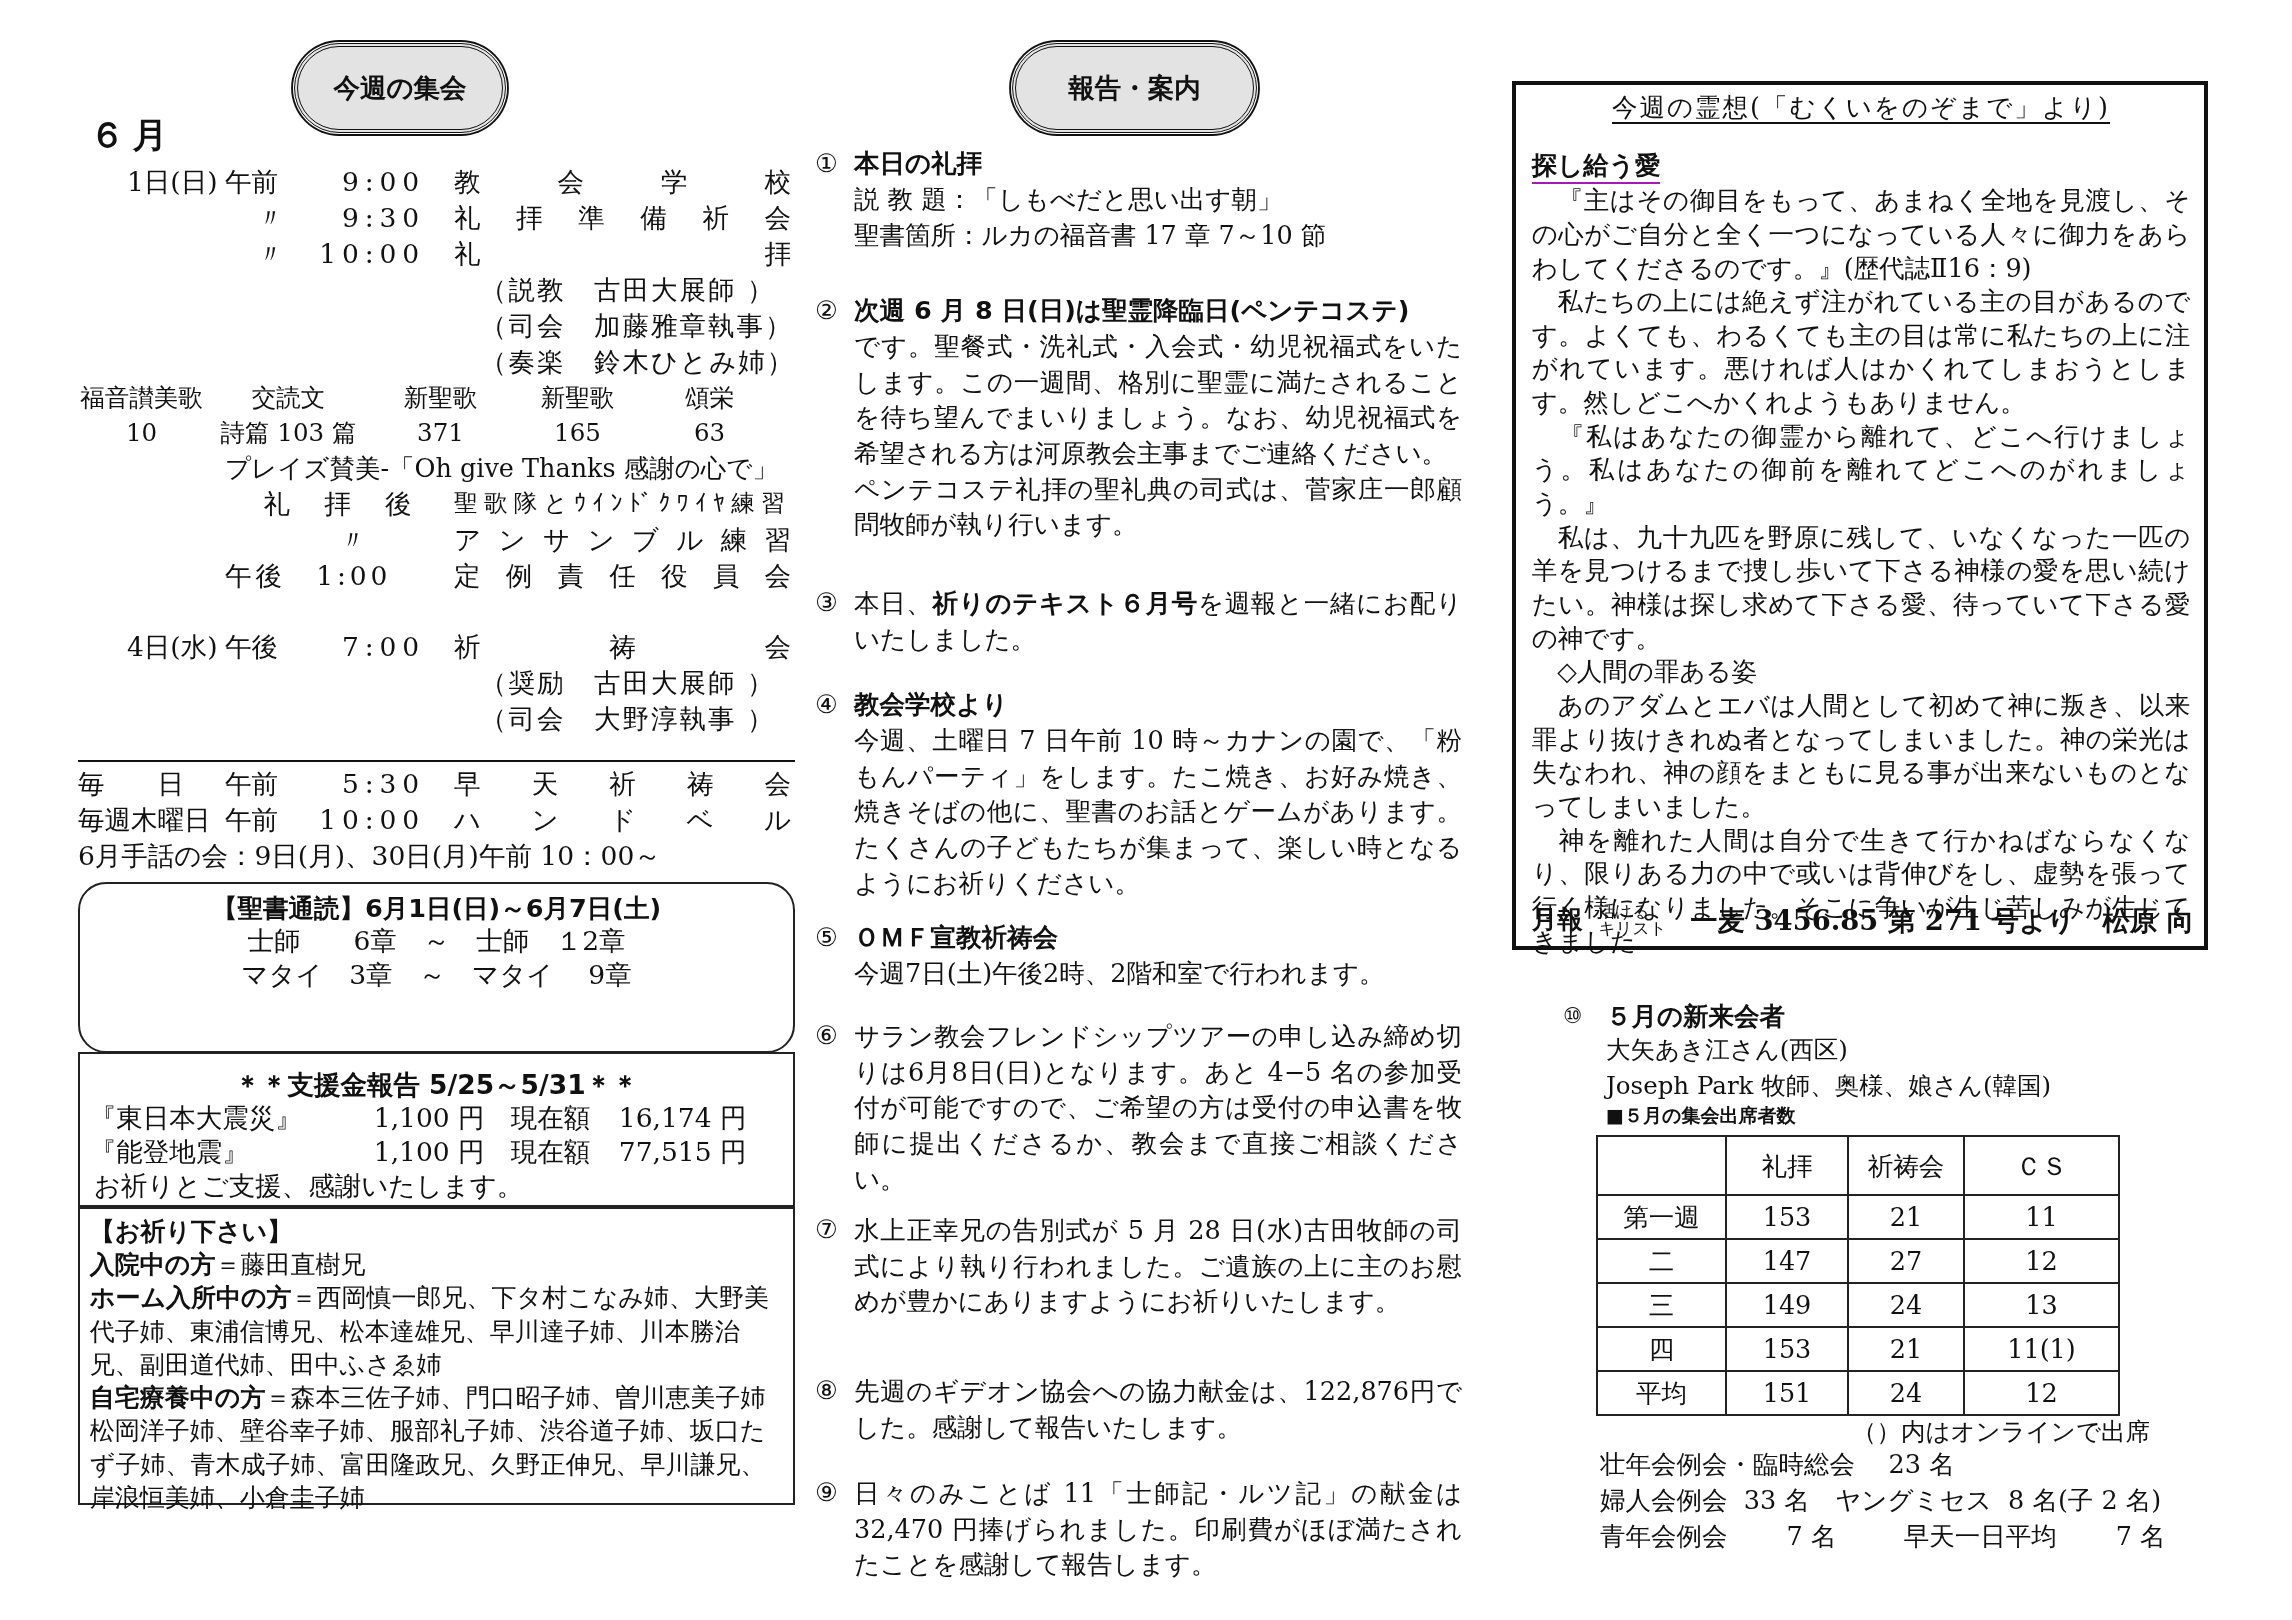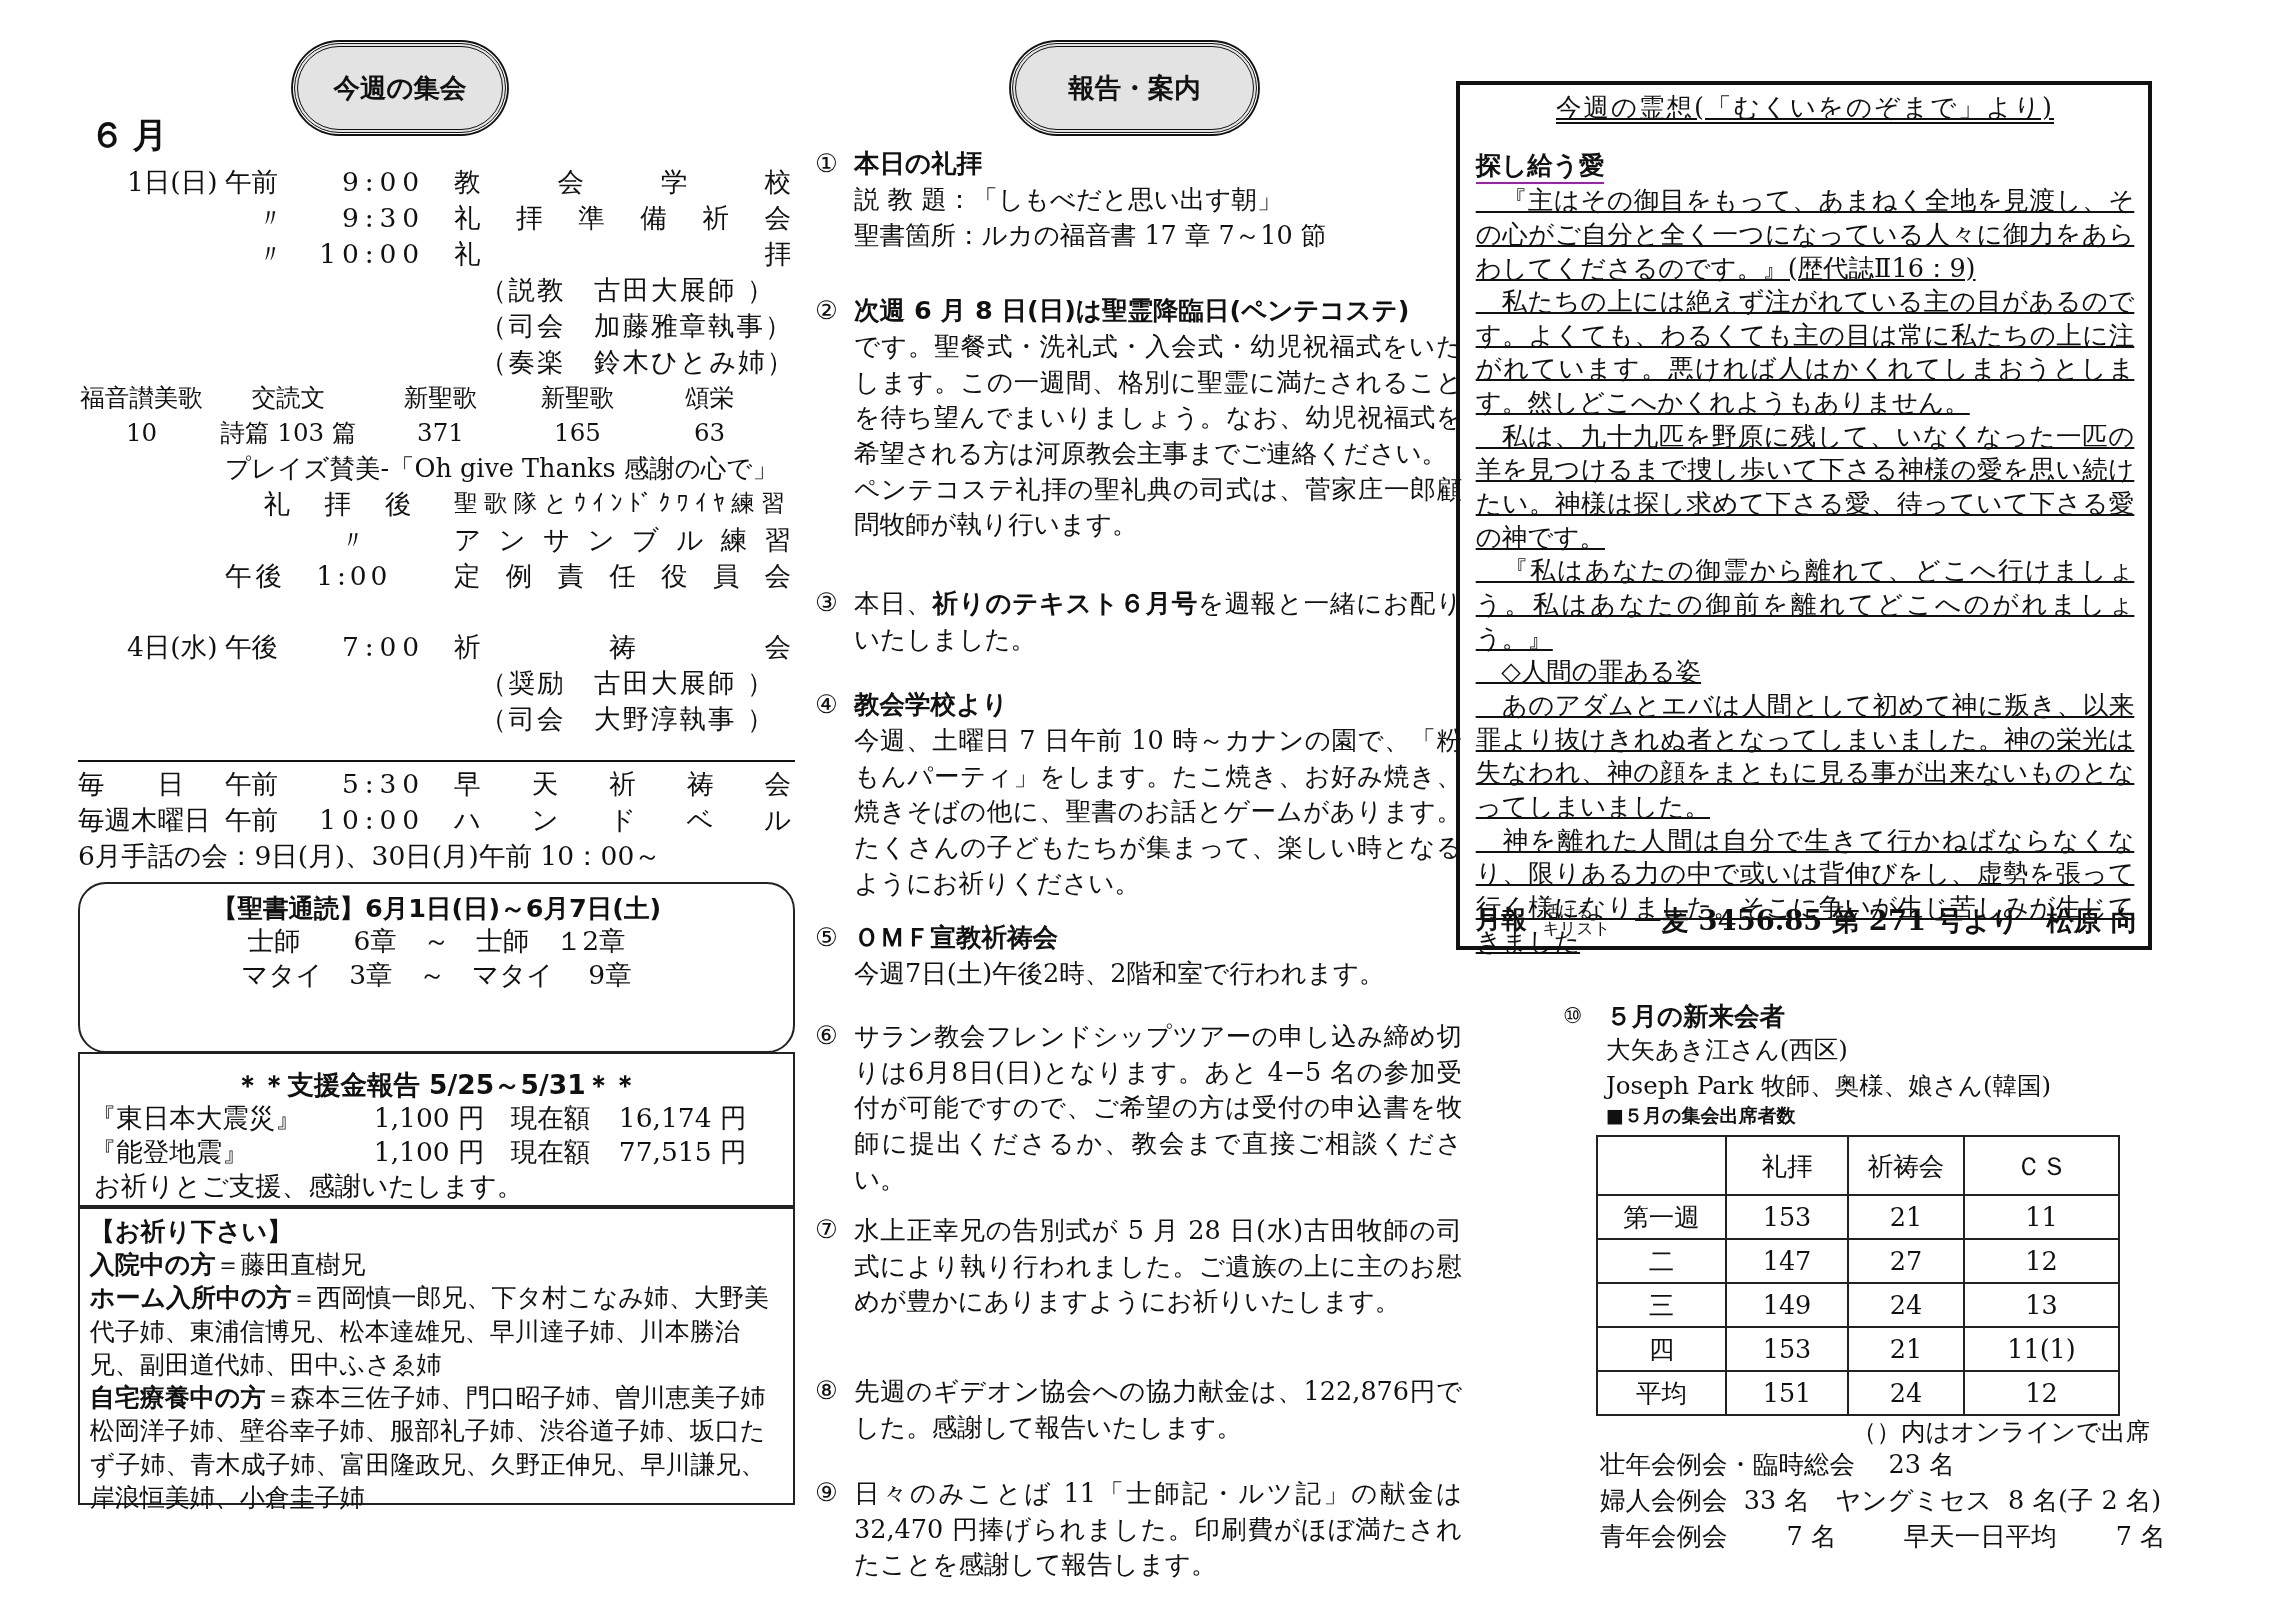--- a/index.html
+++ b/index.html
@@ -30,21 +30,21 @@
   .box3 { top: 1168px; height: 298px; padding: 5.9px 9.8px; font-size: 25px; line-height: 1.33; }
 
   
   #mid { position: absolute; left: 815px; top: 147px; width: 647px; }
   .item { position: absolute; left: 0; width: 647px; }
   .num { position: absolute; left: 0; top: 0; font-size: 25.5px; }
   .ititle { padding-left: 39px; font-family: "DejaVu Sans", sans-serif; font-weight: bold; font-size: 25.5px; height: 35px; white-space: nowrap; }
   .ibody { padding-left: 39px; font-size: 25.5px; line-height: 1.4; text-align: justify; }
 
   
-  .medbox { position: absolute; left: 1456px; top: 81px; width: 696px; height: 869px; border: 4.9px solid #111; padding: 5.9px 13.7px 0 15.7px; font-size: 25.5px; line-height: 1.32; text-decoration: underline; }
+  .medbox { position: absolute; left: 1512px; top: 81px; width: 696px; height: 869px; border: 4.9px solid #111; padding: 5.9px 13.7px 0 15.7px; font-size: 25.5px; line-height: 1.32; }
   .med-title { text-align: center; }
   .med-title span { border-bottom: 2px solid #111; letter-spacing: 2px; }
   .med-sub { margin-top: 24px; font-family: "DejaVu Sans", sans-serif; font-weight: bold; display: inline-block; border-bottom: 2px solid #a21caf; }
   .med-text { text-align: justify; }
   .med-sig { position: absolute; left: 15.7px; bottom: 7.8px; right: 13.7px; display: flex; align-items: center; font-weight: bold; white-space: nowrap; }
   .small2 { font-size: 16.7px; line-height: 1.05; font-weight: normal; margin: 0 23.5px 0 15.7px; }
 
   #right2 { position: absolute; left: 1563px; top: 1000px; width: 667px; }
   table.att { border-collapse: collapse; margin-left: 33px; margin-top: 7.8px; font-size: 25.5px; }
   table.att td { border: 2px solid #222; text-align: center; height: 44px; }
@@ -227,22 +227,22 @@
     <span class="num">⑨</span>
     <div class="ibody">日々のみことば 11「士師記・ルツ記」の献金は32,470 円捧げられました。印刷費がほぼ満たされたことを感謝して報告します。</div>
   </div>
 </div>
 
 <div class="medbox">
   <div class="med-title"><span>今週の霊想(「むくいをのぞまで」より)</span></div>
   <div class="med-sub">探し給う愛</div>
   <div class="med-text">　『主はその御目をもって、あまねく全地を見渡し、その心がご自分と全く一つになっている人々に御力をあらわしてくださるのです。』(歴代誌Ⅱ16：9)</div>
   <div class="med-text">　私たちの上には絶えず注がれている主の目があるのです。よくても、わるくても主の目は常に私たちの上に注がれています。悪ければ人はかくれてしまおうとします。然しどこへかくれようもありません。</div>
+  <div class="med-text">　『私はあなたの御霊から離れて、どこへ行けましょう。私はあなたの御前を離れてどこへのがれましょう。』</div>
   <div class="med-text">　私は、九十九匹を野原に残して、いなくなった一匹の羊を見つけるまで捜し歩いて下さる神様の愛を思い続けたい。神様は探し求めて下さる愛、待っていて下さる愛の神です。</div>
-  <div class="med-text">　『私はあなたの御霊から離れて、どこへ行けましょう。私はあなたの御前を離れてどこへのがれましょう。』</div>
   <div class="med-text">　◇人間の罪ある姿</div>
   <div class="med-text">　あのアダムとエバは人間として初めて神に叛き、以来罪より抜けきれぬ者となってしまいました。神の栄光は失なわれ、神の顔をまともに見る事が出来ないものとなってしまいました。</div>
   <div class="med-text">　神を離れた人間は自分で生きて行かねばならなくなり、限りある力の中で或いは背伸びをし、虚勢を張って行く様になりました。そこに争いが生じ苦しみが生じてきました</div>
   <div class="med-sig">
     <span class="b">月報</span>
     <span class="small2"><span>活ける</span><br><span>キリスト</span></span>
     <span style="font-size:27.4px">一麦 3456.85 第 271 号より　松原 向</span>
   </div>
 </div>
 

